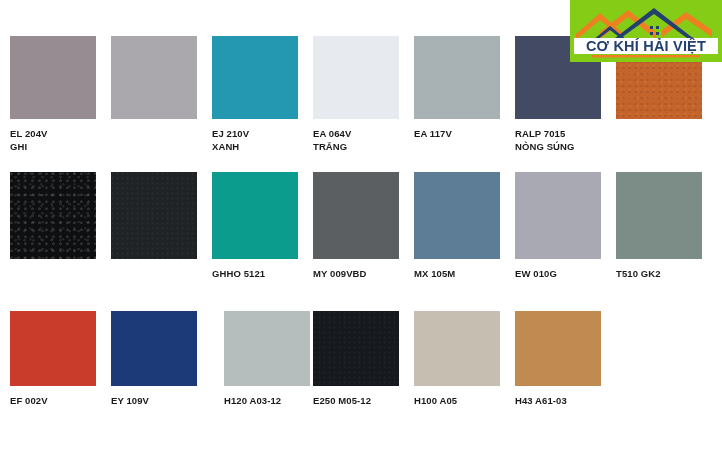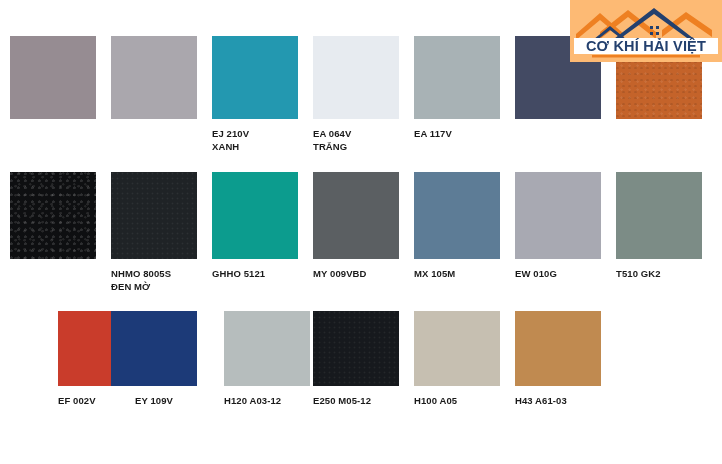--- a/index.html
+++ b/index.html
@@ -33,69 +33,70 @@
     white-space:nowrap;
   }
   .labels .l2{display:block;}
 
   
   #logo{
     position:absolute;
     right:0px; top:0px;
     width:152px;height:62px;
     z-index:30;
-    background:#fdba74;
+    background:#84cc16;
   }
   #logo svg{display:block;width:152px;height:62px;}
 </style>
 </head>
 <body>
 
 <div id="sheet">
 
   <div id="rows-host">
       <div class="row" style="top: 36px;">
         <div class="cell" style="left: 10px;">
           <div class="swatch" style="height: 83px; background: rgb(150, 140, 146);"></div>
+          <div class="labels"><span>EL 204V</span><span class="l2">GHI</span></div>
         </div>
         <div class="cell" style="left: 111px;">
           <div class="swatch" style="height: 83px; background: rgb(170, 167, 173);"></div>
         </div>
         <div class="cell" style="left: 212px;">
           <div class="swatch" style="height: 83px; background: rgb(35, 152, 176);"></div>
           <div class="labels"><span>EJ 210V</span><span class="l2">XANH</span></div>
         </div>
         <div class="cell" style="left: 313px;">
           <div class="swatch" style="height: 83px; background: rgb(231, 235, 240);"></div>
           <div class="labels"><span>EA 064V</span><span class="l2">TRẮNG</span></div>
         </div>
         <div class="cell" style="left: 414px;">
           <div class="swatch" style="height: 83px; background: rgb(168, 178, 181);"></div>
           <div class="labels"><span>EA 117V</span></div>
         </div>
         <div class="cell" style="left: 515px;">
           <div class="swatch" style="height: 83px; background: rgb(67, 74, 99);"></div>
+          <div class="labels"><span>RALP 7015</span><span class="l2">NÒNG SÚNG</span></div>
         </div>
         <div class="cell" style="left: 616px;">
           <div class="swatch" style="height: 83px; background: rgb(196, 99, 42);">
             <div class="tex" style="background-image: radial-gradient(circle at 25% 35%, rgba(0, 0, 0, 0.1) 0px, rgba(0, 0, 0, 0.1) 1px, transparent 1.4px), radial-gradient(circle at 70% 70%, rgba(255, 255, 255, 0.08) 0px, rgba(255, 255, 255, 0.08) 1px, transparent 1.4px); background-size: 6px 6px, 8px 8px;"></div>
           </div>
         </div>
       </div>
       <div class="row" style="top: 172px;">
         <div class="cell" style="left: 10px;">
           <div class="swatch" style="height: 87px; background: rgb(14, 15, 17);">
             <div class="tex" style="background-image: radial-gradient(circle at 20% 25%, rgba(255, 255, 255, 0.13) 0px, rgba(255, 255, 255, 0.13) 1.2px, transparent 1.6px), radial-gradient(circle at 62% 58%, rgba(255, 255, 255, 0.1) 0px, rgba(255, 255, 255, 0.1) 1.1px, transparent 1.5px), radial-gradient(circle at 85% 12%, rgba(255, 255, 255, 0.09) 0px, rgba(255, 255, 255, 0.09) 1px, transparent 1.4px); background-size: 7px 7px, 9px 9px, 11px 11px;"></div>
           </div>
         </div>
         <div class="cell" style="left: 111px;">
           <div class="swatch" style="height: 87px; background: rgb(31, 35, 38);">
             <div class="tex" style="background-image: radial-gradient(circle at 30% 30%, rgba(255, 255, 255, 0.06) 0px, rgba(255, 255, 255, 0.06) 0.8px, transparent 1.1px); background-size: 5px 5px;"></div>
           </div>
-          <div class="labels"><span>NHMO 8005S</span><span class="l2">ĐEN MỜ</span></div>
         </div>
         <div class="cell" style="left: 212px;">
           <div class="swatch" style="height: 87px; background: rgb(12, 156, 142);"></div>
           <div class="labels"><span>GHHO 5121</span></div>
         </div>
         <div class="cell" style="left: 313px;">
           <div class="swatch" style="height: 87px; background: rgb(91, 95, 98);"></div>
           <div class="labels"><span>MY 009VBD</span></div>
         </div>
         <div class="cell" style="left: 414px;">
@@ -105,25 +106,25 @@
         <div class="cell" style="left: 515px;">
           <div class="swatch" style="height: 87px; background: rgb(168, 169, 178);"></div>
           <div class="labels"><span>EW 010G</span></div>
         </div>
         <div class="cell" style="left: 616px;">
           <div class="swatch" style="height: 87px; background: rgb(124, 140, 134);"></div>
           <div class="labels"><span>T510 GK2</span></div>
         </div>
       </div>
       <div class="row" style="top: 311px;">
-        <div class="cell" style="left: 10px; margin-left: 48px;">
+        <div class="cell" style="left: 10px;">
           <div class="swatch" style="height: 75px; background: rgb(201, 60, 43);"></div>
           <div class="labels"><span>EF 002V</span></div>
         </div>
-        <div class="cell" style="left: 111px; text-align: center;">
+        <div class="cell" style="left: 111px;">
           <div class="swatch" style="height: 75px; background: rgb(28, 58, 120);"></div>
           <div class="labels"><span>EY 109V</span></div>
         </div>
         <div class="cell" style="left: 224px;">
           <div class="swatch" style="height: 75px; background: rgb(182, 189, 189);"></div>
           <div class="labels"><span>H120 A03-12</span></div>
         </div>
         <div class="cell" style="left: 313px;">
           <div class="swatch" style="height: 75px; background: rgb(22, 25, 29);">
             <div class="tex" style="background-image: radial-gradient(circle at 30% 30%, rgba(255, 255, 255, 0.06) 0px, rgba(255, 255, 255, 0.06) 0.8px, transparent 1.1px); background-size: 5px 5px;"></div>

